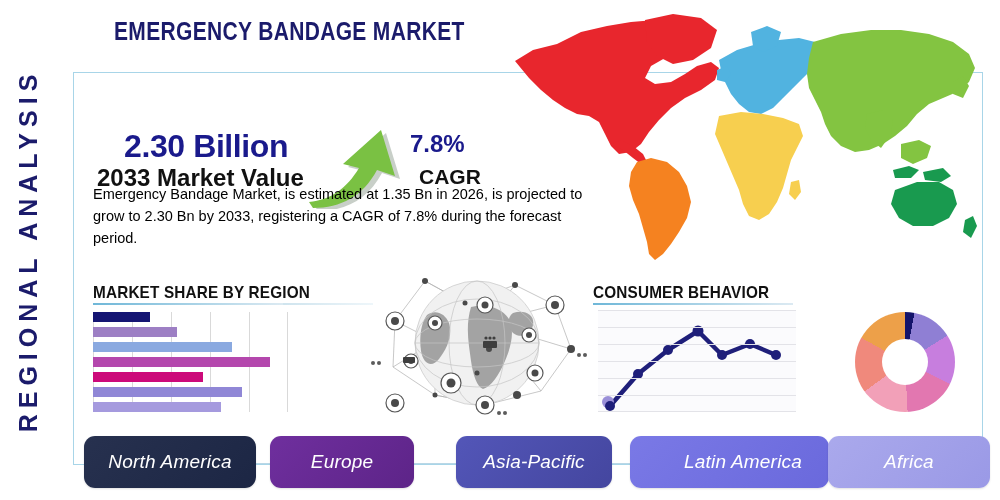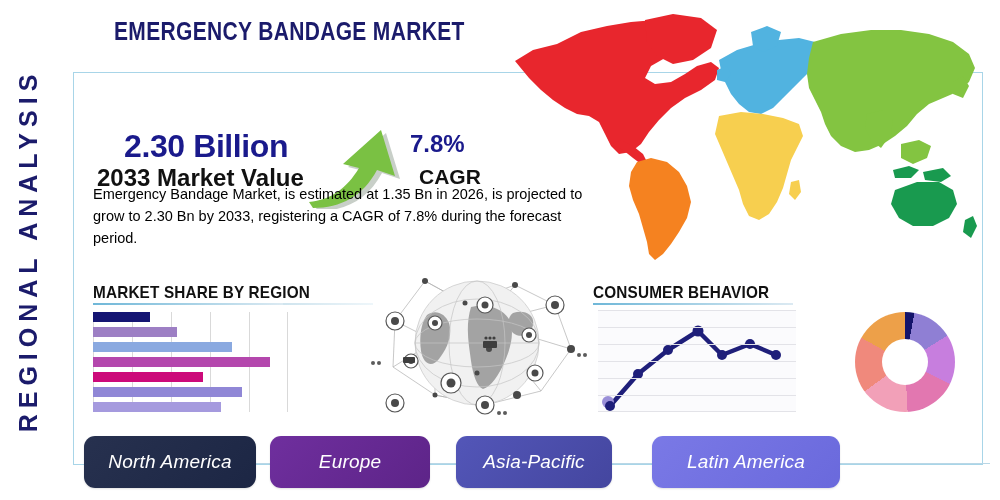--- a/index.html
+++ b/index.html
@@ -302,27 +302,30 @@
     <div class="donut-hole"></div>
   </div>
 
   <div class="regions">
     <div class="region-connector" style="left:0px;width:906px;"></div>
 
     <div class="region-btn" style="left:0px;width:172px;background:linear-gradient(135deg,#27314f,#1c2644);">
       <span>North America</span>
     </div>
 
-    <div class="region-btn" style="left:186px;width:160px;background:linear-gradient(135deg,#6f2f9e,#5d2488);">
+    <div class="region-btn" style="left:186px;width:144px;background:linear-gradient(135deg,#6f2f9e,#5d2488);">
       <span>Europe</span>
     </div>
 
     <div class="region-btn" style="left:372px;width:156px;background:linear-gradient(135deg,#5356b8,#44469f);">
       <span>Asia-Pacific</span>
     </div>
 
-    <div class="region-btn" style="left:568px;width:188px;background:linear-gradient(135deg,#7a79e6,#6a69dc);">
+    <div class="region-btn" style="left:546px;width:172px;background:linear-gradient(135deg,#7a79e6,#6a69dc);padding-left:27px;">
       <span>Latin America</span>
     </div>
 
+    <div class="region-btn" style="left:744px;width:162px;background:linear-gradient(135deg,#aaa9ec,#9a99e6);">
+      <span>Africa</span>
+    </div>
   </div>
 
 </div>
 
 </body></html>

